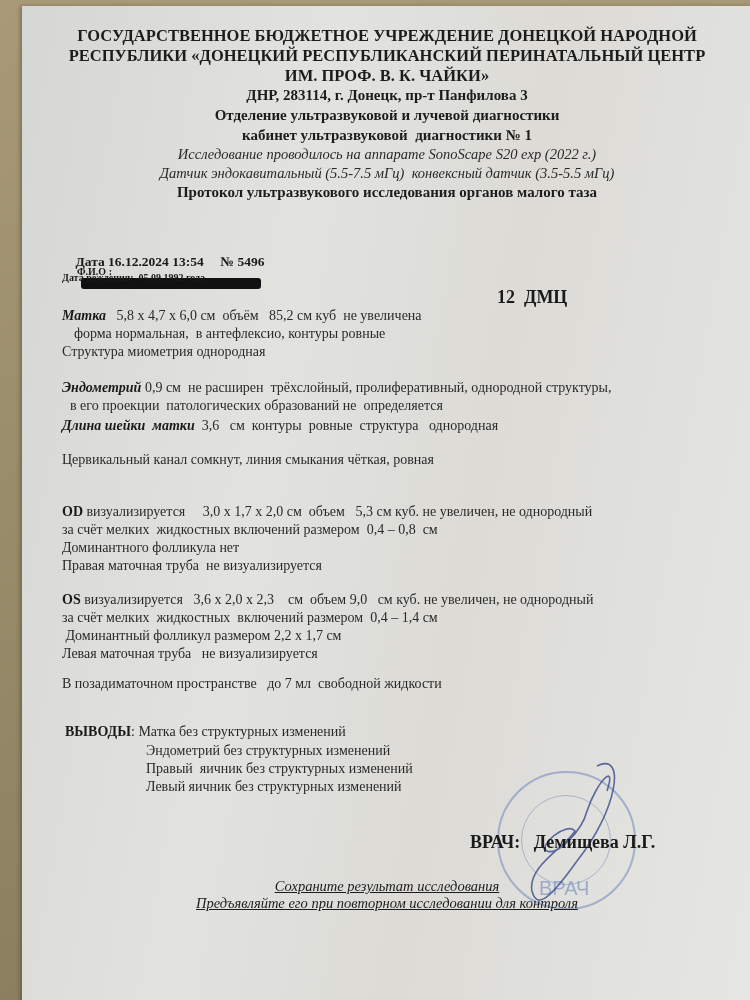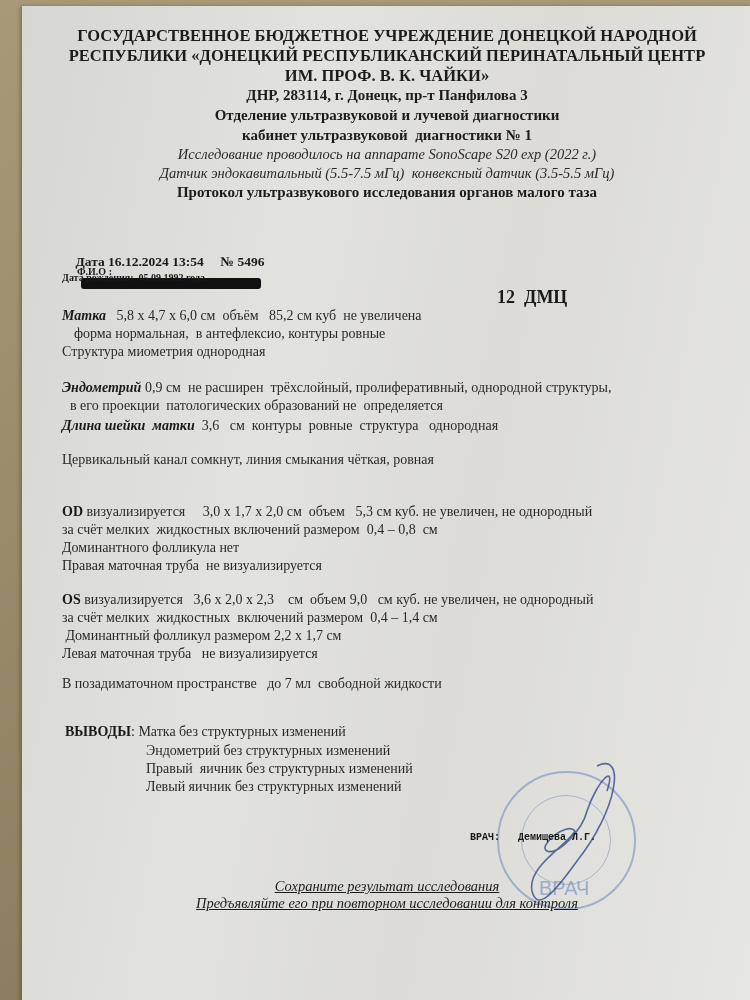--- a/index.html
+++ b/index.html
@@ -91,17 +91,17 @@
   <div class="line body" style="top:773px; left:124px;">Левый яичник без структурных изменений</div>
 
   <div class="stamp">
     <div class="stamp-inner"></div>
     <div class="stamp-txt">ВРАЧ</div>
   </div>
   <svg class="sig" viewBox="0 0 170 170">
     <path d="M100 15 C 130 0, 120 60, 80 110 C 55 145, 40 160, 35 140 C 30 115, 70 95, 78 80 C 70 70, 40 95, 50 100 C 60 105, 85 80, 90 60 C 100 30, 120 10, 110 40" fill="none" stroke="#3a4a8c" stroke-width="1.6" opacity="0.8"></path>
   </svg>
 
-  <div class="line body bold" style="top:826px; left:448px; font-size:10px;font-family:Liberation Mono, monospace;"><span>ВРАЧ:</span><span>   </span><span>Демищева Л.Г.</span></div>
+  <div class="line body bold" style="top:826px; left:448px; font-size:18px;"><span>ВРАЧ:</span><span>   </span><span>Демищева Л.Г.</span></div>
 
   <div class="line footer" style="top:872px;">Сохраните результат исследования</div>
   <div class="line footer" style="top:889px;">Предъявляйте его при повторном исследовании для контроля</div>
 </div>
 
 </body></html>

